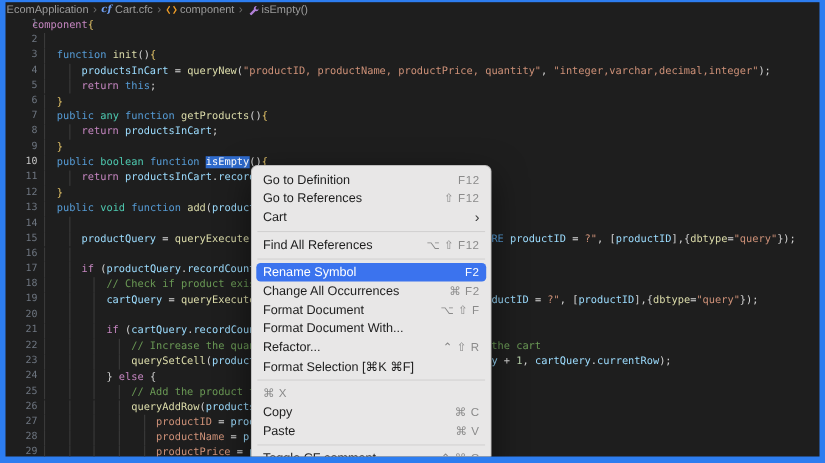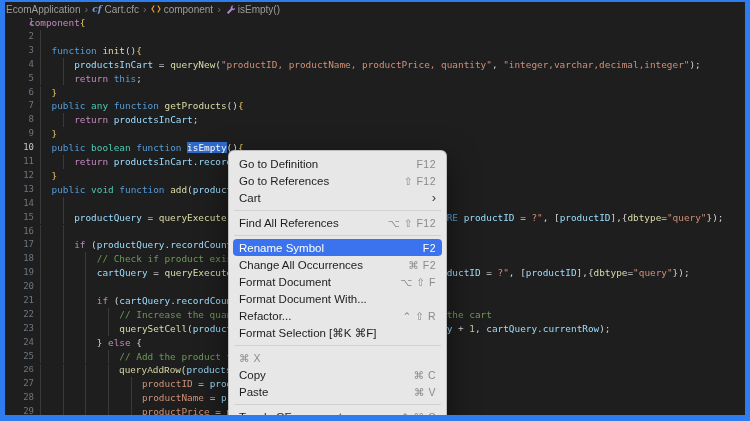--- a/index.html
+++ b/index.html
@@ -220,21 +220,21 @@
         <span class="code-text"><span class="tok-pu">            </span><span class="tok-pu">} </span><span class="tok-ctl">else</span><span class="tok-pu"> {</span></span>
       </div>
       <div class="code-row" style="top: 347.6px;">
         <span class="guide" style="left: 35px;"></span>
         <span class="guide" style="left: 57.64px;"></span>
         <span class="guide" style="left: 80.28px;"></span>
         <span class="guide" style="left: 102.92px;"></span>
         <span class="gutter-num">25</span>
         <span class="code-text"><span class="tok-pu">                </span><span class="tok-cm">// Add the product to the cart</span></span>
       </div>
-      <div class="code-row" style="top: 361.5px; font-family: Liberation Mono, monospace;">
+      <div class="code-row" style="top: 361.5px;">
         <span class="guide" style="left: 35px;"></span>
         <span class="guide" style="left: 57.64px;"></span>
         <span class="guide" style="left: 80.28px;"></span>
         <span class="guide" style="left: 102.92px;"></span>
         <span class="gutter-num">26</span>
         <span class="code-text"><span class="tok-pu">                </span><span class="tok-fn">queryAddRow</span><span class="tok-pu">(</span><span class="tok-va">productsInCart</span><span class="tok-pu">, {</span></span>
       </div>
       <div class="code-row" style="top: 375.4px;">
         <span class="guide" style="left: 35px;"></span>
         <span class="guide" style="left: 57.64px;"></span>

